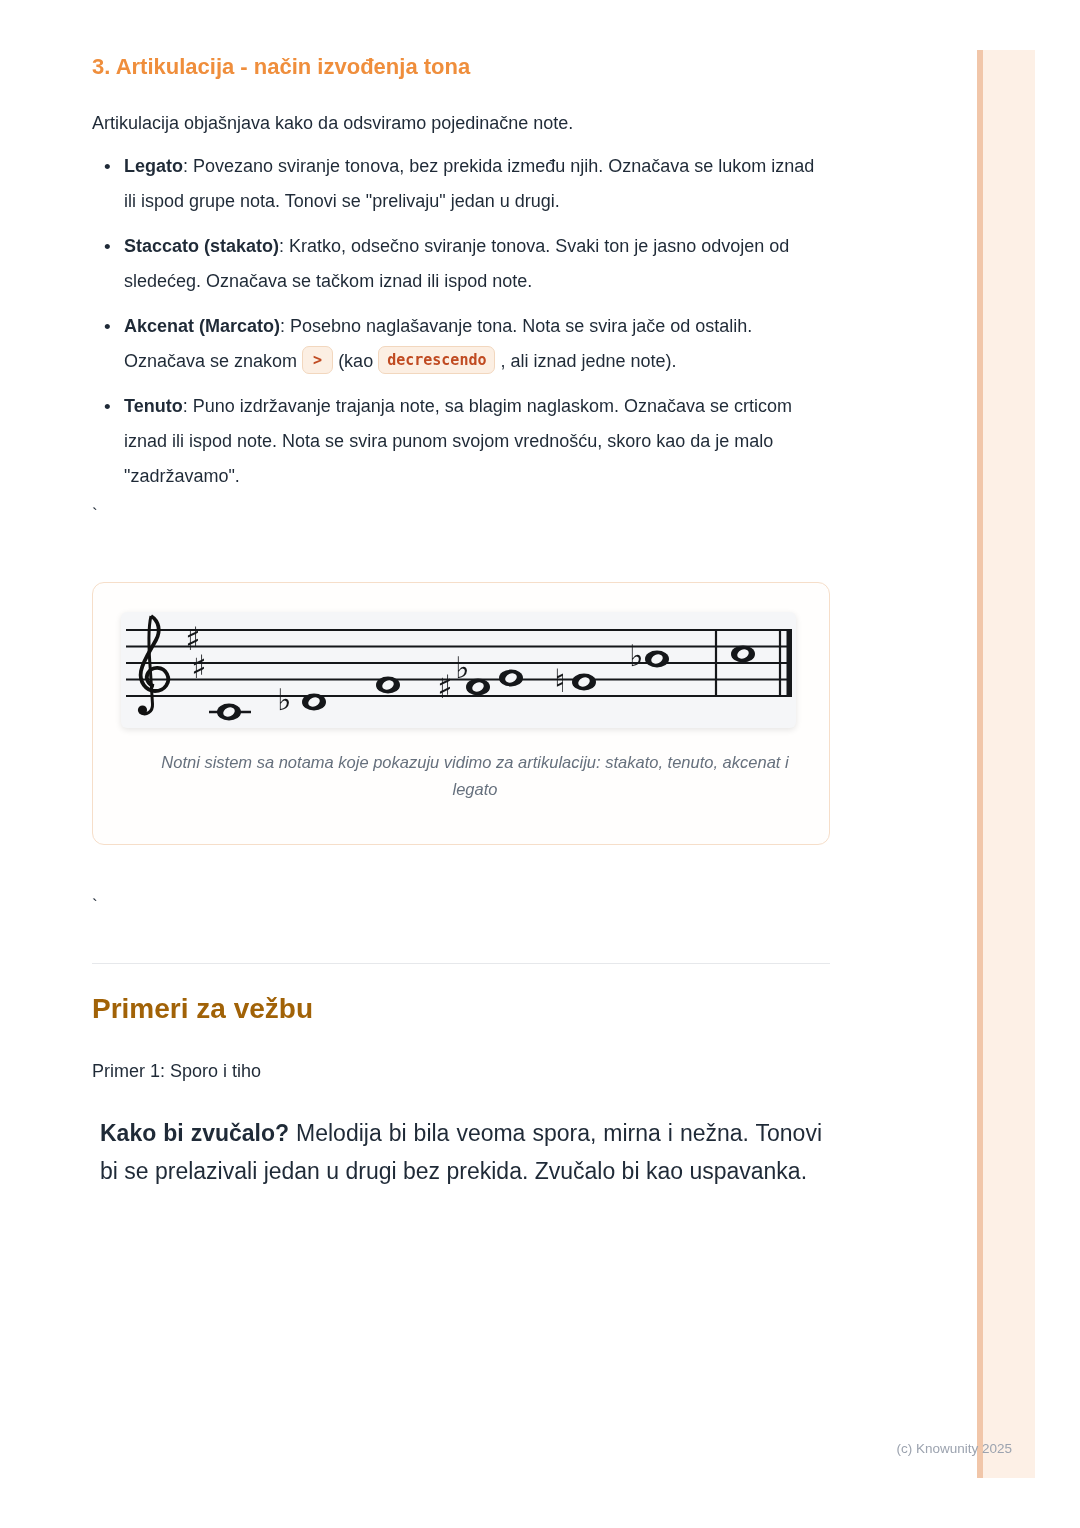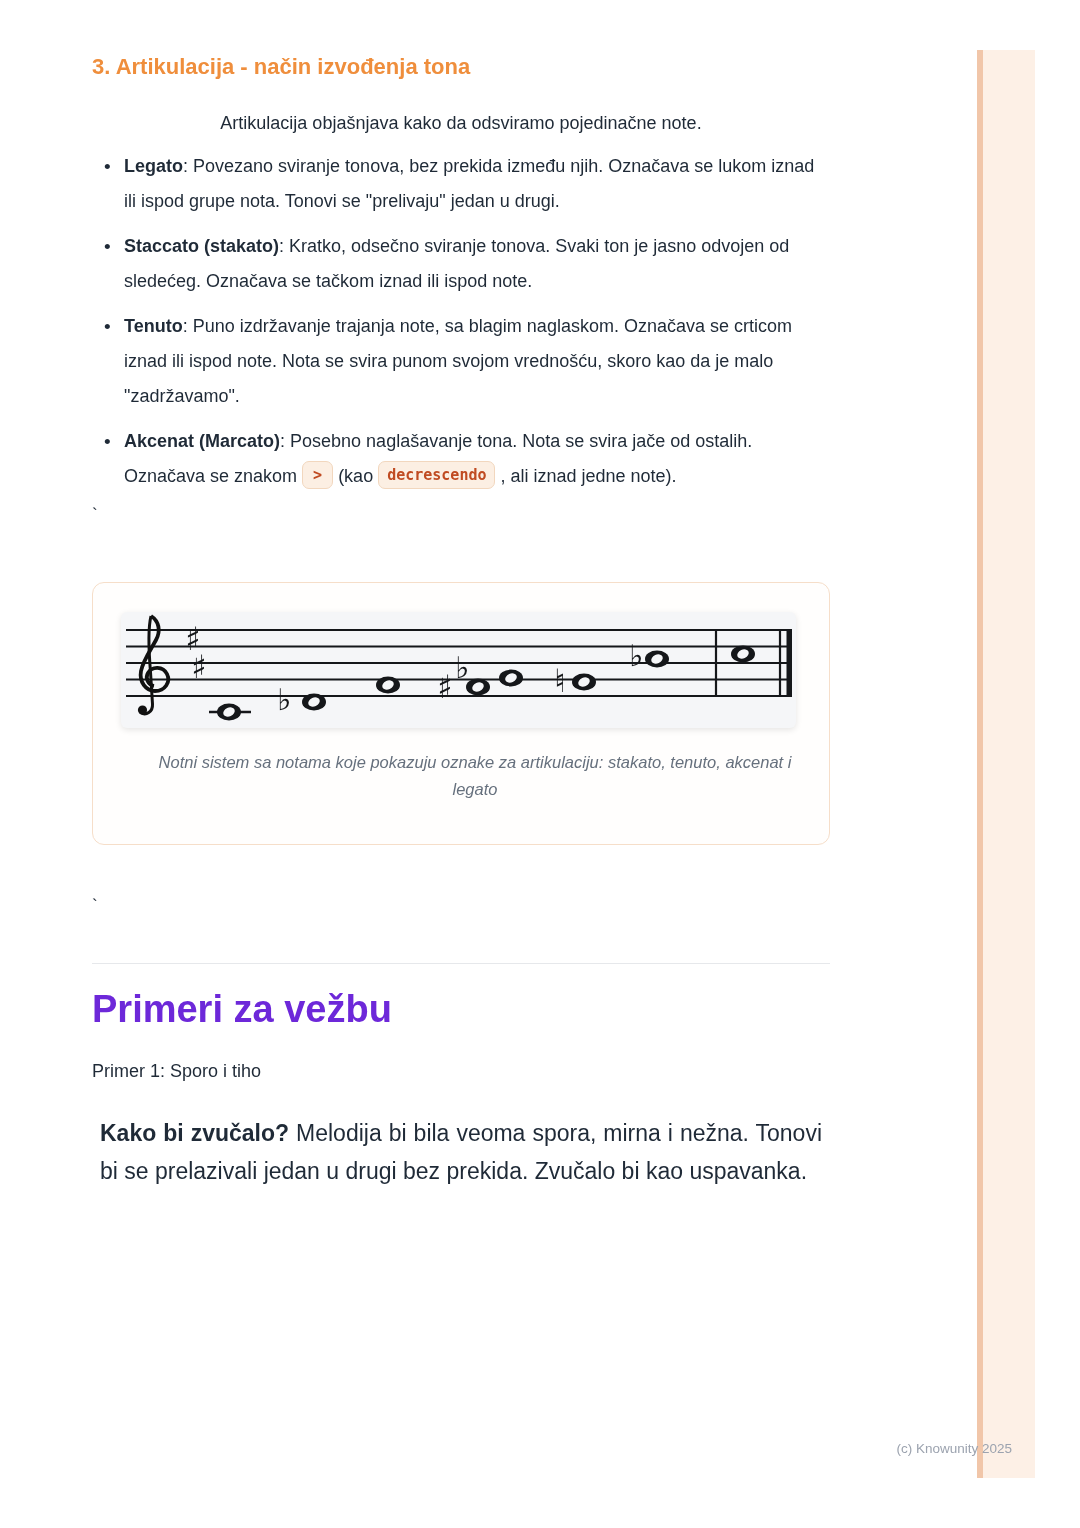--- a/index.html
+++ b/index.html
@@ -2,21 +2,21 @@
 <html><head>
 <meta charset="utf-8">
 <style>
   html,body{margin:0;padding:0;background:#ffffff;}
   .page{
     position:relative;width:1080px;height:1524px;background:#ffffff;
     font-family:"Liberation Sans","DejaVu Sans",sans-serif;color:#1F2A37;overflow:hidden;
   }
   .content{position:absolute;left:92px;top:0;width:738px;}
   h3.sec-heading{margin:53px 0 0;font-size:22px;line-height:27px;font-weight:700;color:#EF8E3C;}
-  p.intro{margin:29px 0 0;font-size:18px;line-height:28px;text-align:center;}
+  p.intro{margin:29px 0 0;font-size:18px;line-height:28px;}
   ul.bullets{margin:12px 0 0;padding:0;list-style:none;}
   ul.bullets li{position:relative;padding-left:32px;font-size:18px;line-height:35px;margin:0 0 10px;}
   ul.bullets li::before{content:"\2022";position:absolute;left:12px;top:0;font-size:19px;color:#1F2A37;}
   .term{font-weight:700;}
   .chip{
     display:inline-block;font-family:"DejaVu Sans Mono","Liberation Mono",monospace;
     font-size:15px;font-weight:700;line-height:1;padding:6px 8px 5px;border-radius:7px;
     background:#FCEFE3;border:1px solid #F2D7BE;color:#C04B22;margin:0 5px;vertical-align:2px;
   }
   .chip.accent{padding:6px 10px 5px;}
@@ -30,21 +30,21 @@
     width:675px;height:116px;background:#F5F6F8;border-radius:6px;
     box-shadow:0 2px 6px rgba(0,0,0,0.10);
   }
   .staff-panel svg{display:block;}
   .figure-caption{
     margin:21px auto 0;width:660px;text-align:center;font-style:italic;
     color:#66707D;font-size:16.5px;line-height:27px;
   }
   p.tick2{margin:50px 0 0;font-size:17px;line-height:22px;color:#1F2A37;}
   hr.divider{border:none;border-top:1px solid #E6E8EB;margin:46px 0 0;}
-  h2.big-heading{margin:26px 0 4px;font-size:38px;line-height:38px;font-weight:700;color:#6d28d9;}
+  h2.big-heading{margin:26px 0 4px;font-size:28px;line-height:38px;font-weight:700;color:#a16207;}
   p.practice-intro{margin:30px 0 0;font-size:18px;line-height:28px;}
   p.example-title{margin:30px 0 0;font-size:18px;line-height:27px;font-weight:400;}
   ul.spec{margin:27px 0 0;padding:0;list-style:none;}
   ul.spec li{position:relative;padding-left:32px;font-size:18px;line-height:27px;margin:0 0 17px;}
   ul.spec li::before{content:"\2022";position:absolute;left:12px;top:0;font-size:19px;color:#1F2A37;}
   .val{font-style:italic;margin-left:5px;}
   p.kako{margin:29px 8px 0;font-size:23px;line-height:38px;text-align:justify;}
   .kako-label{font-weight:700;}
   .footer-copy{
     position:absolute;top:1441px;right:68px;font-size:13.5px;color:#9CA3AF;z-index:3;margin-left:28px;
@@ -68,24 +68,24 @@
     <p class="intro">Artikulacija objašnjava kako da odsviramo pojedinačne note.</p>
 
     <ul class="bullets">
       <li>
         <span class="term">Legato</span><span>: Povezano sviranje tonova, bez prekida između njih. Označava se lukom iznad ili ispod grupe nota. Tonovi se "prelivaju" jedan u drugi.</span>
       </li>
       <li>
         <span class="term">Staccato (stakato)</span><span>: Kratko, odsečno sviranje tonova. Svaki ton je jasno odvojen od sledećeg. Označava se tačkom iznad ili ispod note.</span>
       </li>
       <li>
-        <span class="term">Tenuto</span><span>: Puno izdržavanje trajanja note, sa blagim naglaskom. Označava se crticom iznad ili ispod note. Nota se svira punom svojom vrednošću, skoro kao da je malo "zadržavamo".</span>
+        <span class="term">Akcenat (Marcato)</span><span>: Posebno naglašavanje tona. Nota se svira jače od ostalih. Označava se znakom</span><span class="chip accent">&gt;</span><span>(kao</span><span class="chip">decrescendo</span><span>, ali iznad jedne note).</span>
       </li>
       <li>
-        <span class="term">Akcenat (Marcato)</span><span>: Posebno naglašavanje tona. Nota se svira jače od ostalih. Označava se znakom</span><span class="chip accent">&gt;</span><span>(kao</span><span class="chip">decrescendo</span><span>, ali iznad jedne note).</span>
+        <span class="term">Tenuto</span><span>: Puno izdržavanje trajanja note, sa blagim naglaskom. Označava se crticom iznad ili ispod note. Nota se svira punom svojom vrednošću, skoro kao da je malo "zadržavamo".</span>
       </li>
     </ul>
 
     <p class="tick">`</p>
 
     <div class="figure-card">
       <div class="staff-panel">
         <svg width="675" height="116" viewBox="0 0 675 116" xmlns="http://www.w3.org/2000/svg">
 
           <g stroke="#15171a" stroke-width="1.8">
@@ -152,21 +152,21 @@
                 <ellipse cx="536" cy="47" rx="12" ry="8.4" fill="#15171a"></ellipse>
                 <ellipse cx="536" cy="47" rx="6" ry="4.4" fill="#F5F6F8" transform="rotate(-24 536 47)"></ellipse>
               </g>
             <g>
                 <ellipse cx="622" cy="42" rx="12" ry="8.4" fill="#15171a"></ellipse>
                 <ellipse cx="622" cy="42" rx="6" ry="4.4" fill="#F5F6F8" transform="rotate(-24 622 42)"></ellipse>
               </g>
           </g>
         </svg>
       </div>
-      <div class="figure-caption">Notni sistem sa notama koje pokazuju oznake za artikulaciju: stakato, tenuto, akcenat i legato</div>
+      <div class="figure-caption">Notni sistem sa notama koje pokazuju vidimo za artikulaciju: stakato, tenuto, akcenat i legato</div>
     </div>
 
     <p class="tick2">`</p>
 
     <hr class="divider">
 
     <h2 class="big-heading">Primeri za vežbu</h2>
 
 
     <p class="example-title">Primer 1: Sporo i tiho</p>

